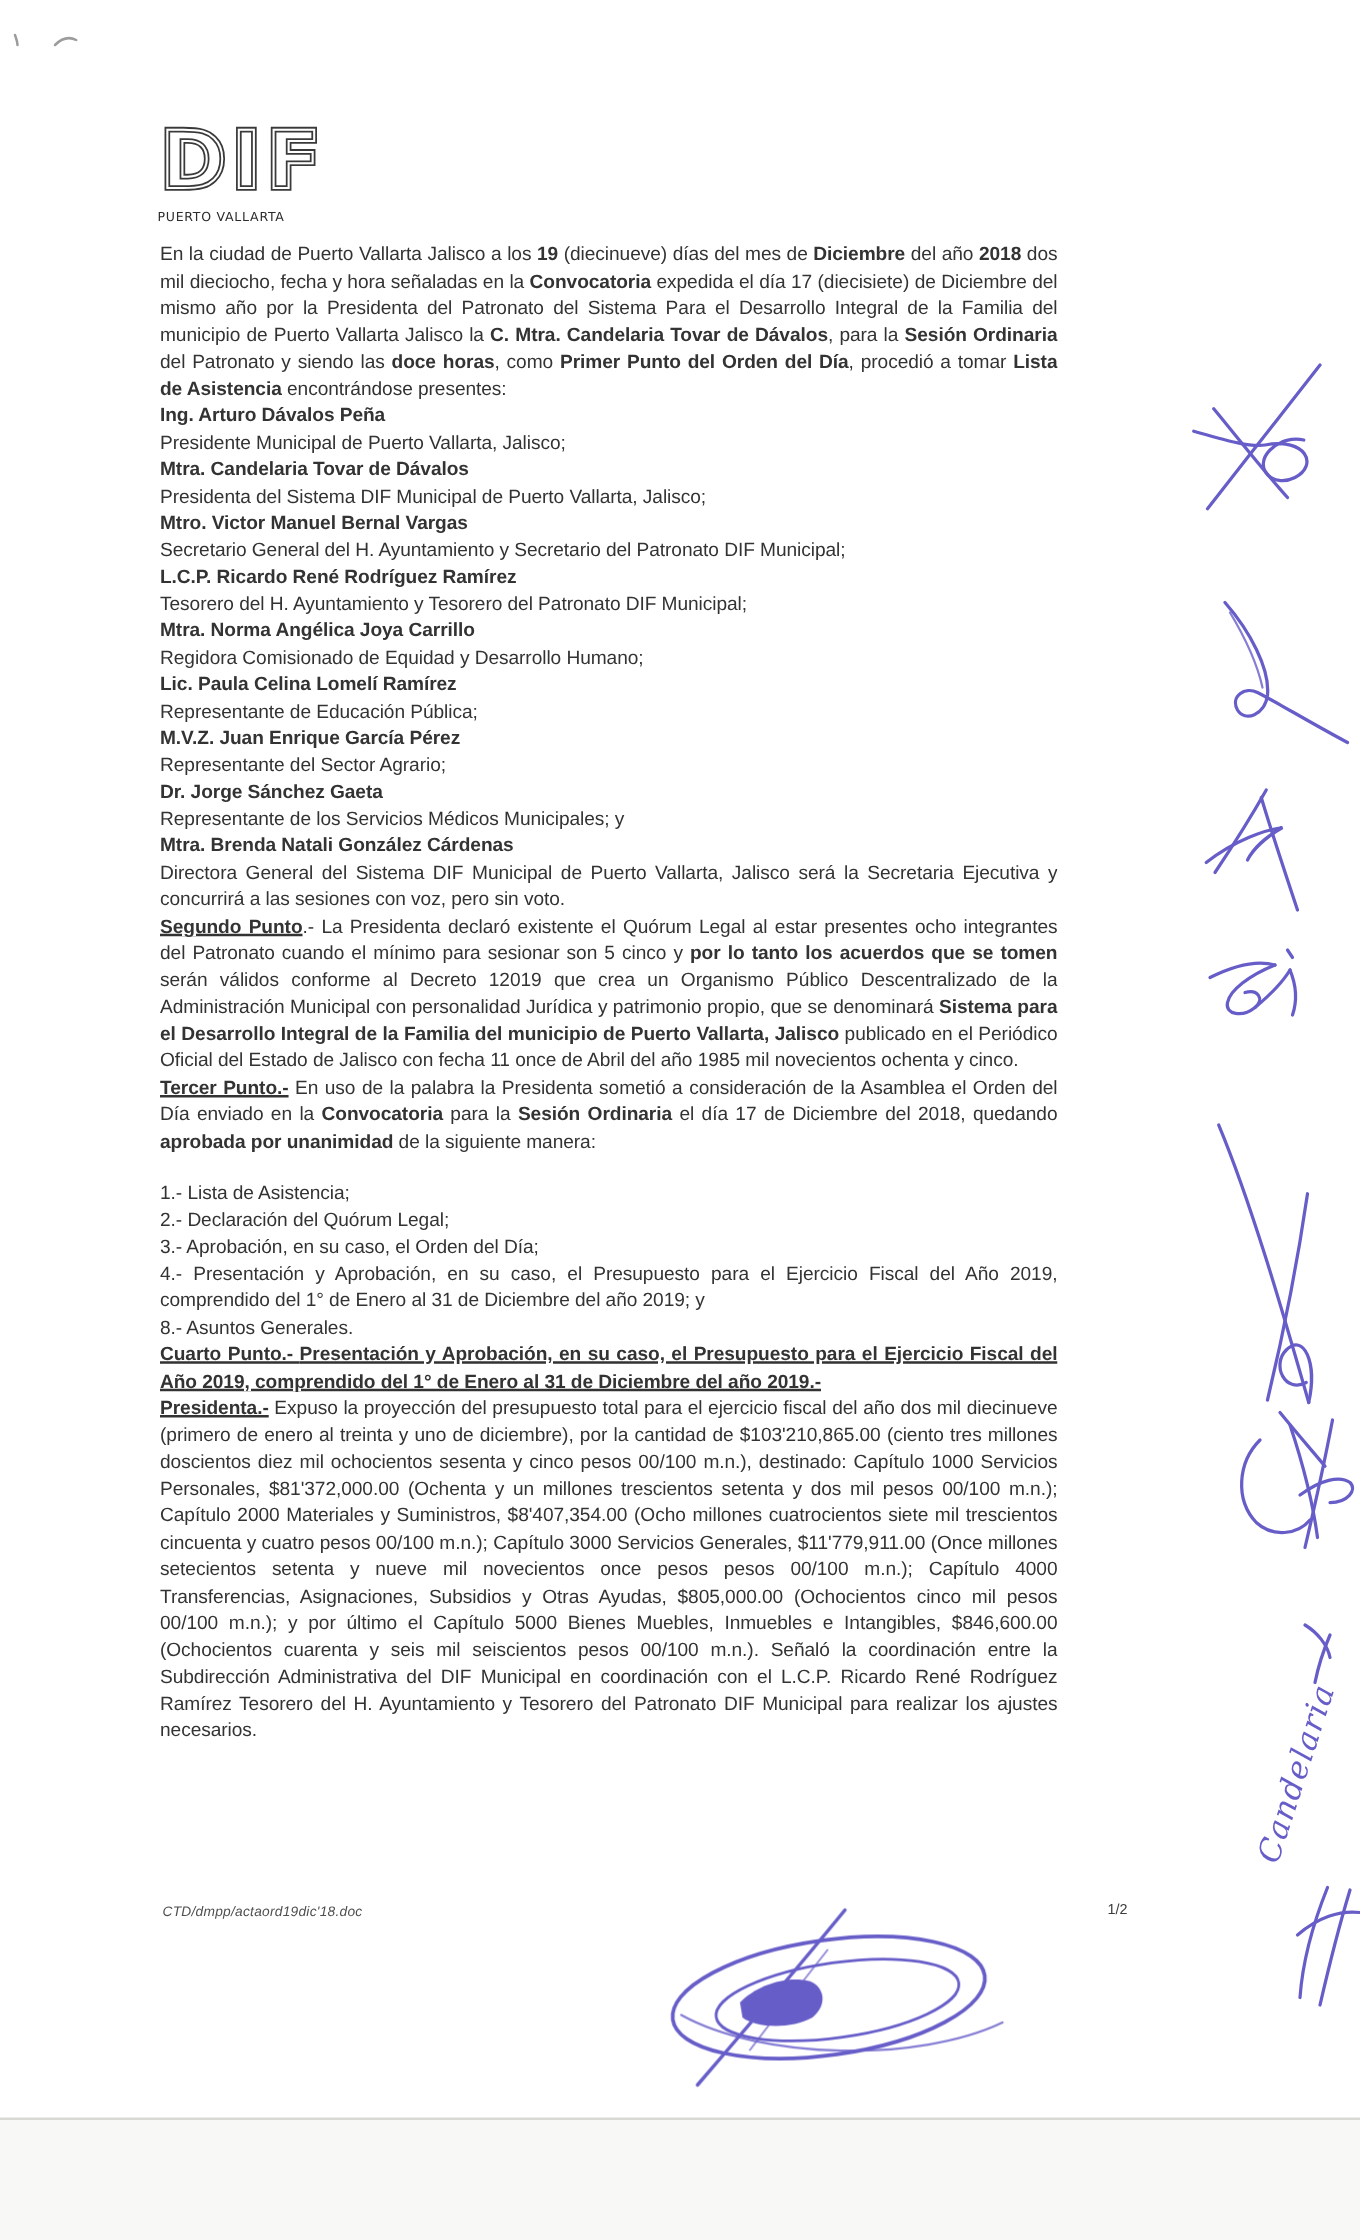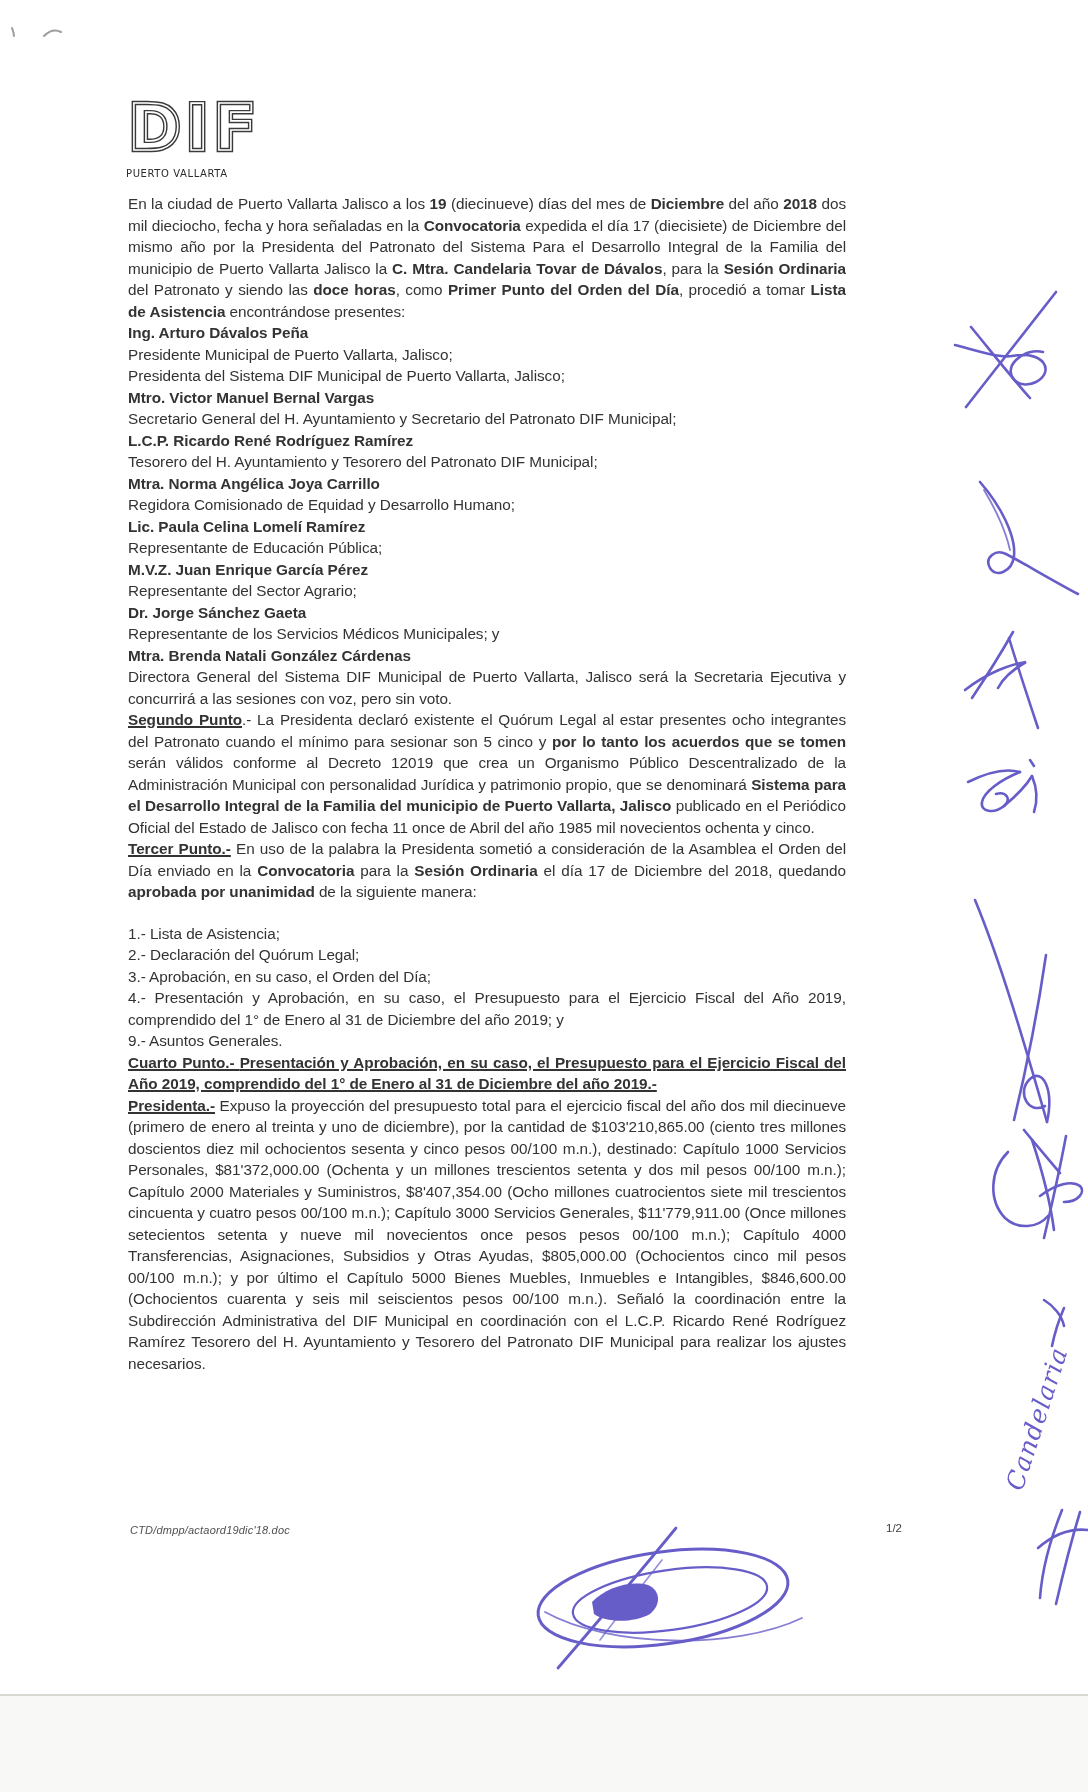--- a/index.html
+++ b/index.html
@@ -40,20 +40,21 @@
     <div class="logo-sub">PUERTO VALLARTA</div>
   </div>
 
   <div class="doc">
 
     <p><span>En la ciudad de Puerto Vallarta Jalisco a los </span><span style="font-weight: bold;">19</span><span> (diecinueve) días del mes de </span><span style="font-weight: bold;">Diciembre</span><span> del año </span><span style="font-weight: bold;">2018</span><span> dos mil dieciocho, fecha y hora señaladas en la </span><span style="font-weight: bold;">Convocatoria</span><span> expedida el día 17 (diecisiete) de Diciembre del mismo año por la Presidenta del Patronato del Sistema Para el Desarrollo Integral de la Familia del municipio de Puerto Vallarta Jalisco la </span><span style="font-weight: bold;">C. Mtra. Candelaria Tovar de Dávalos</span><span>, para la </span><span style="font-weight: bold;">Sesión Ordinaria</span><span> del Patronato y siendo las </span><span style="font-weight: bold;">doce horas</span><span>, como </span><span style="font-weight: bold;">Primer Punto del Orden del Día</span><span>, procedió a tomar </span><span style="font-weight: bold;">Lista de Asistencia</span><span> encontrándose presentes:</span></p>
 
     <div class="att">
       <div class="att-name">Ing. Arturo Dávalos Peña</div>
       <div>Presidente Municipal de Puerto Vallarta, Jalisco;</div>
+      <div class="att-name">Mtra. Candelaria Tovar de Dávalos</div>
       <div>Presidenta del Sistema DIF Municipal de Puerto Vallarta, Jalisco;</div>
       <div class="att-name">Mtro. Victor Manuel Bernal Vargas</div>
       <div>Secretario General del H. Ayuntamiento y Secretario del Patronato DIF Municipal;</div>
       <div class="att-name">L.C.P. Ricardo René Rodríguez Ramírez</div>
       <div>Tesorero del H. Ayuntamiento y Tesorero del Patronato DIF Municipal;</div>
       <div class="att-name">Mtra. Norma Angélica Joya Carrillo</div>
       <div>Regidora Comisionado de Equidad y Desarrollo Humano;</div>
       <div class="att-name">Lic. Paula Celina Lomelí Ramírez</div>
       <div>Representante de Educación Pública;</div>
       <div class="att-name">M.V.Z. Juan Enrique García Pérez</div>
@@ -66,21 +67,21 @@
 
     <p class="p-segundo"><span class="u" style="font-weight: bold;">Segundo Punto</span><span>.- La Presidenta declaró existente el Quórum Legal al estar presentes ocho integrantes del Patronato cuando el mínimo para sesionar son 5 cinco y </span><span style="font-weight: bold;">por lo tanto los acuerdos que se tomen</span><span> serán válidos conforme al Decreto 12019 que crea un Organismo Público Descentralizado de la Administración Municipal con personalidad Jurídica y patrimonio propio, que se denominará </span><span style="font-weight: bold;">Sistema para el Desarrollo Integral de la Familia del municipio de Puerto Vallarta, Jalisco</span><span> publicado en el Periódico Oficial del Estado de Jalisco con fecha 11 once de Abril del año 1985 mil novecientos ochenta y cinco.</span></p>
 
     <p class="p-tercer"><span class="u" style="font-weight: bold;">Tercer Punto.-</span><span> En uso de la palabra la Presidenta sometió a consideración de la Asamblea el Orden del Día enviado en la </span><span style="font-weight: bold;">Convocatoria</span><span> para la </span><span style="font-weight: bold;">Sesión Ordinaria</span><span> el día 17 de Diciembre del 2018, quedando </span><span style="font-weight: bold;">aprobada por unanimidad</span><span> de la siguiente manera:</span></p>
 
     <div class="orden">
       <div>1.- Lista de Asistencia;</div>
       <div>2.- Declaración del Quórum Legal;</div>
       <div>3.- Aprobación, en su caso, el Orden del Día;</div>
       <div>4.- Presentación y Aprobación, en su caso, el Presupuesto para el Ejercicio Fiscal del Año 2019, comprendido del 1° de Enero al 31 de Diciembre del año 2019; y</div>
-      <div>9.- Asuntos Generales.</div>
+      <div>8.- Asuntos Generales.</div>
     </div>
 
     <p class="p-cuarto"><span class="u" style="font-weight: bold;">Cuarto Punto.- </span><span class="u" style="font-weight: bold;">Presentación y Aprobación, en su caso, el Presupuesto para el Ejercicio Fiscal del Año 2019, comprendido del 1° de Enero al 31 de Diciembre del año 2019.-</span></p>
 
     <p><span class="u" style="font-weight: bold;">Presidenta.-</span><span> Expuso la proyección del presupuesto total para el ejercicio fiscal del año dos mil diecinueve (primero de enero al treinta y uno de diciembre), por la cantidad de $103'210,865.00 (ciento tres millones doscientos diez mil ochocientos sesenta y cinco pesos 00/100 m.n.), destinado: Capítulo 1000 Servicios Personales, $81'372,000.00 (Ochenta y un millones trescientos setenta y dos mil pesos 00/100 m.n.); Capítulo 2000 Materiales y Suministros, $8'407,354.00 (Ocho millones cuatrocientos siete mil trescientos cincuenta y cuatro pesos 00/100 m.n.); Capítulo 3000 Servicios Generales, $11'779,911.00 (Once millones setecientos setenta y nueve mil novecientos once pesos pesos 00/100 m.n.); Capítulo 4000 Transferencias, Asignaciones, Subsidios y Otras Ayudas, $805,000.00 (Ochocientos cinco mil pesos 00/100 m.n.); y por último el Capítulo 5000 Bienes Muebles, Inmuebles e Intangibles, $846,600.00 (Ochocientos cuarenta y seis mil seiscientos pesos 00/100 m.n.). Señaló la coordinación entre la Subdirección Administrativa del DIF Municipal en coordinación con el L.C.P. Ricardo René Rodríguez Ramírez Tesorero del H. Ayuntamiento y Tesorero del Patronato DIF Municipal para realizar los ajustes necesarios.</span></p>
 
   </div>
 
   <div class="footer-file">CTD/dmpp/actaord19dic'18.doc</div>
   <div class="page-num">1/2</div>

